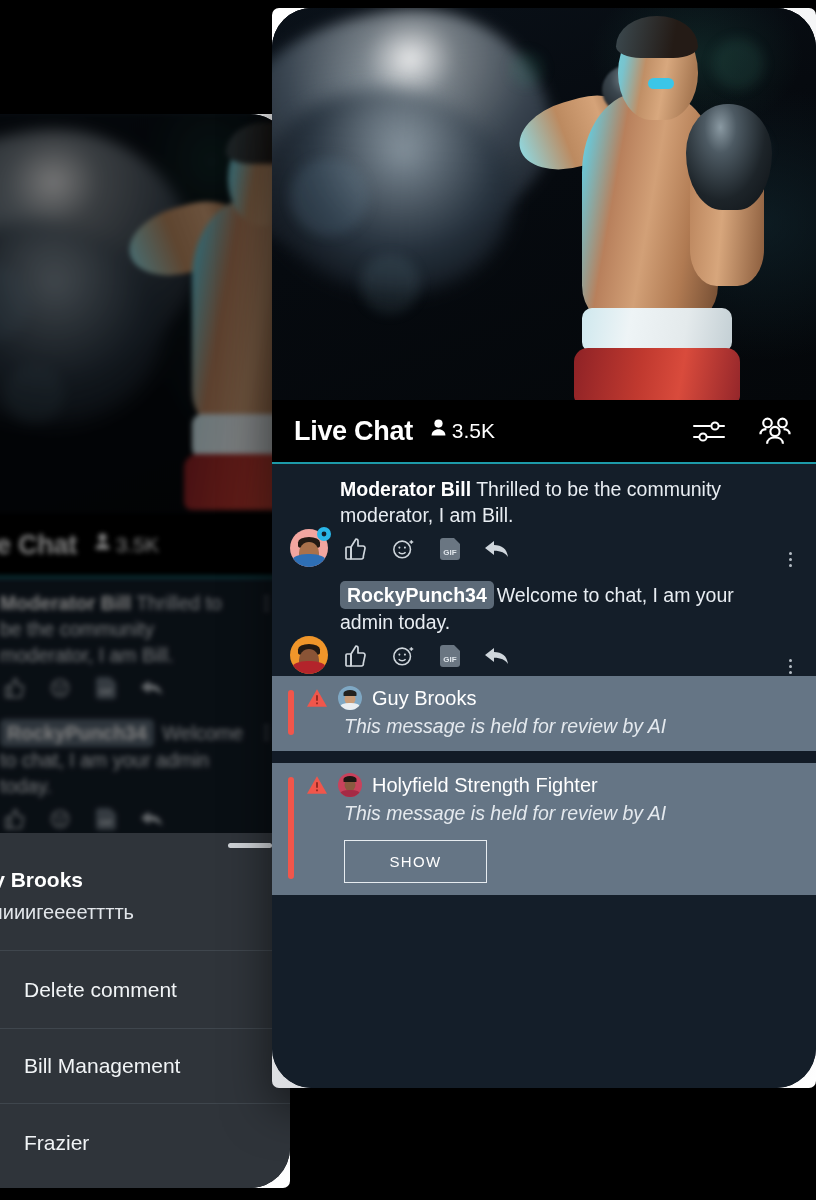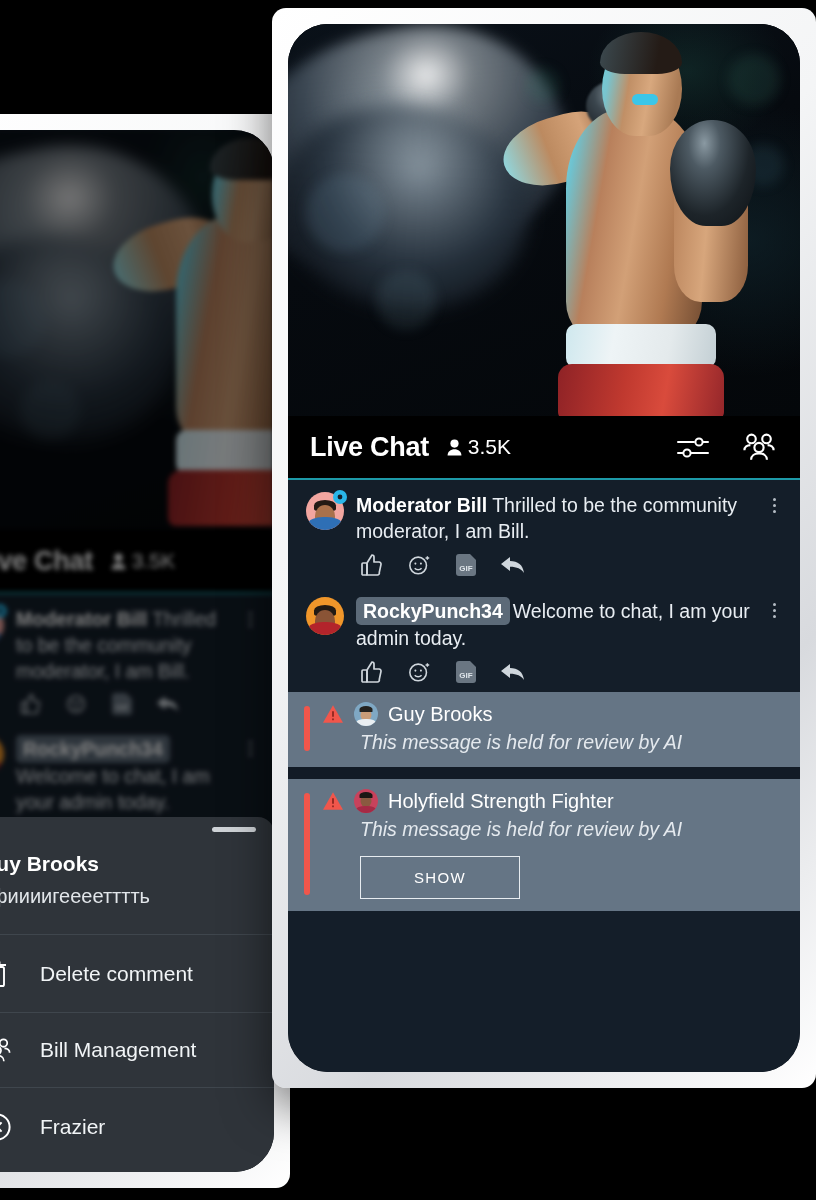--- a/index.html
+++ b/index.html
@@ -15,23 +15,23 @@
   #stage {
     position: relative;
     width: 816px;
     height: 1200px;
     background: #000000;
   }
 
   
   .phone {
     position: absolute;
-    border-radius: 14px;
+    border-radius: 7px;
     background: linear-gradient(135deg, #ffffff 0%, #f4f5f6 38%, #d8dade 72%, #ffffff 100%);
-    padding: 16px;
+    padding: 0;
     box-shadow: 0 18px 48px rgba(0,0,0,0.55);
   }
   .phone-screen {
     width: 100%;
     height: 100%;
     border-radius: 40px;
     overflow: hidden;
     background: #0f1620;
     position: relative;
   }
@@ -161,21 +161,21 @@
     border-bottom: 2px solid #1d9aa8;
   }
   .ch-title {
     color: #ffffff;
     font-size: 27px;
     font-weight: bold;
     letter-spacing: -0.3px;
   }
   .ch-viewers {
     display: flex;
-    align-items: center;
+    align-items: flex-start;
     gap: 6px;
     margin-left: 18px;
   }
   .ch-count {
     color: #ffffff;
     font-size: 21px;
   }
   .ch-spacer { flex: 1; }
   .ch-icons { display: flex; align-items: center; gap: 30px; }
   .ic { display: block; }
@@ -183,20 +183,21 @@
   
   .chat-body {
     background: #141e29;
     height: calc(100% - 392px - 64px);
     overflow: hidden;
   }
   .msg {
     display: flex;
     padding: 12px 18px 2px 18px;
     gap: 12px;
+    align-items: flex-end;
   }
   .avatar {
     width: 38px; height: 38px;
     border-radius: 50%;
     flex: 0 0 38px;
     position: relative;
     overflow: visible;
   }
   .av-inner {
     position: absolute; inset: 0;
@@ -346,21 +347,21 @@
     margin-top: 14px;
   }
   .held-btn {
     border: 1.5px solid #e7ecf0;
     background: transparent;
     color: #ffffff;
     font-family: "Liberation Sans", sans-serif;
     font-size: 15px;
     letter-spacing: 1.3px;
     padding: 12px 0;
-    width: 160px;
+    width: 143px;
     text-align: center;
     cursor: pointer;
   }
 
   
   #phone-left .phone-screen { background: #0d141c; }
   .left-content {
     position: absolute; inset: 0;
     filter: blur(2.6px) brightness(0.72);
   }

